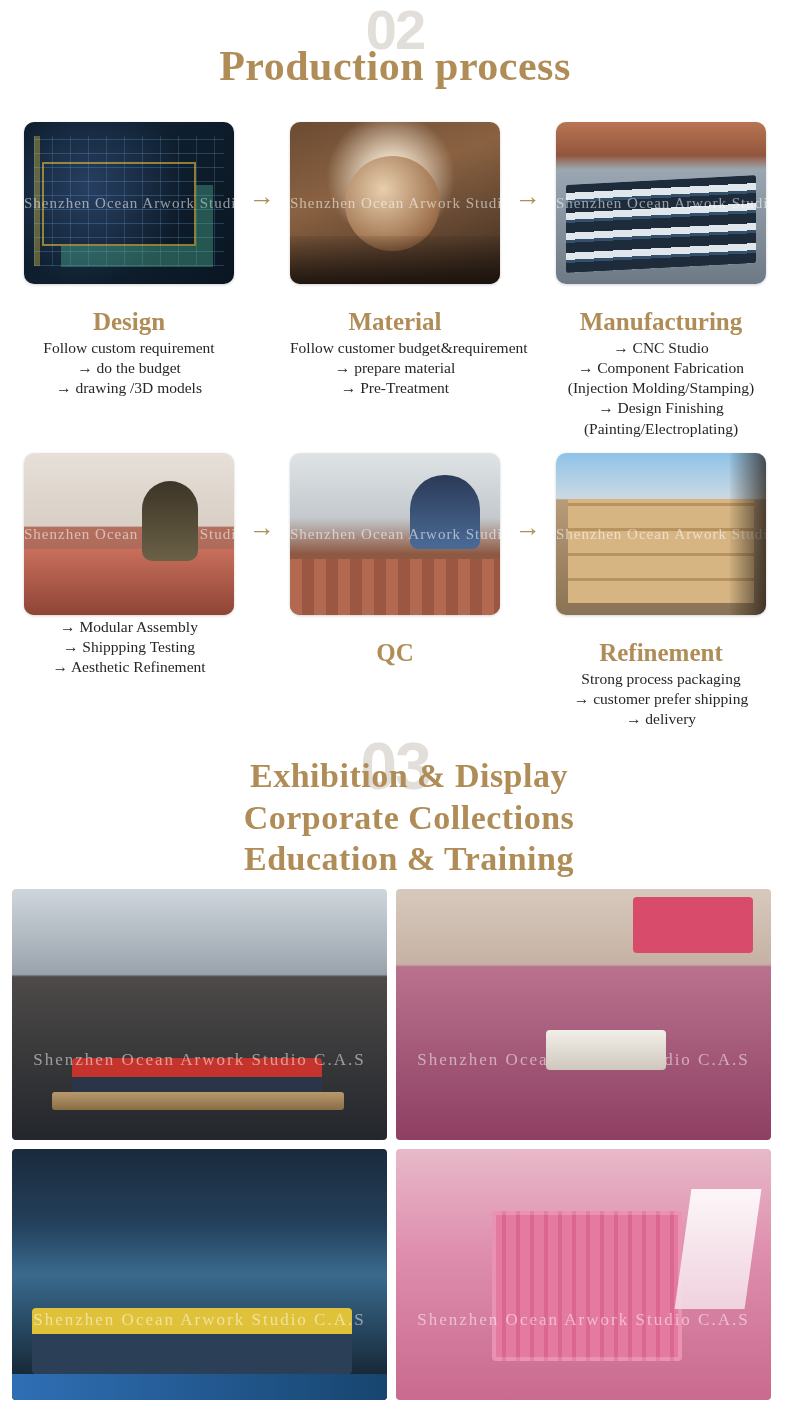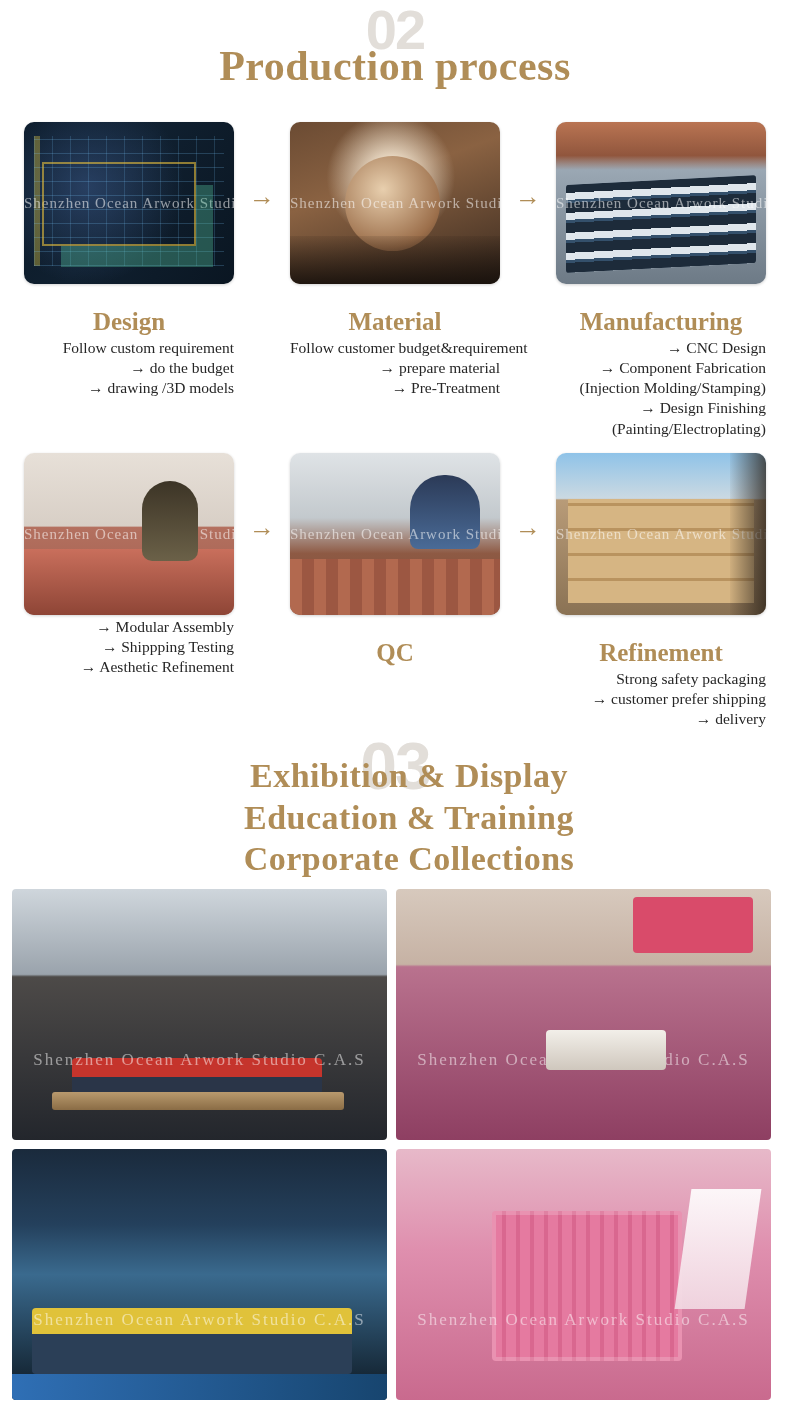--- a/index.html
+++ b/index.html
@@ -84,21 +84,20 @@
     font-weight: bold;
     font-size: 25px;
     margin-top: 24px;
     line-height: 1.12;
   }
   .step-lines {
     font-size: 15.5px;
     color: #262626;
     line-height: 1.3;
     margin-top: 2px;
-    text-align: right;
   }
   .arrow {
     flex: 0 0 56px;
     width: 56px;
     text-align: center;
     color: #b08d57;
     font-size: 26px;
     line-height: 1;
     padding-top: 62px;
     user-select: none;
@@ -340,21 +339,21 @@
   </div>
 
   <div class="arrow">→</div>
 
   <div class="step">
     <div class="step-photo ph-manu">
       <div class="wm">Shenzhen Ocean Arwork Studio C.A.S</div>
     </div>
     <div class="step-title">Manufacturing</div>
     <div class="step-lines" style="white-space:nowrap;">
-      <div>→ CNC Design</div>
+      <div>→ CNC Studio</div>
       <div>→ Component Fabrication</div>
       <div>(Injection Molding/Stamping)</div>
       <div>→ Design Finishing</div>
       <div>(Painting/Electroplating)</div>
     </div>
   </div>
 </div>
 
 <div class="process-row" style="margin-top:14px;">
   <div class="step">
@@ -378,33 +377,33 @@
   </div>
 
   <div class="arrow">→</div>
 
   <div class="step">
     <div class="step-photo ph-ship">
       <div class="wm">Shenzhen Ocean Arwork Studio C.A.S</div>
     </div>
     <div class="step-title">Refinement</div>
     <div class="step-lines" style="white-space:nowrap;">
-      <div>Strong safety packaging</div>
+      <div>Strong process packaging</div>
       <div>→ customer prefer shipping</div>
       <div>→ delivery</div>
     </div>
   </div>
 </div>
 
 <div class="section-head" id="s3-head">
   <div class="ghost-num">03</div>
   <div class="head-title">
     <div>Exhibition &amp; Display</div>
+    <div>Corporate Collections</div>
     <div>Education &amp; Training</div>
-    <div>Corporate Collections</div>
   </div>
 </div>
 
 <div class="gallery">
   <div class="gal-cell ph-g1">
     <div class="gal-wm">Shenzhen Ocean Arwork Studio C.A.S</div>
   </div>
   <div class="gal-cell ph-g2">
     <div class="gal-wm">Shenzhen Ocean Arwork Studio C.A.S</div>
   </div>

